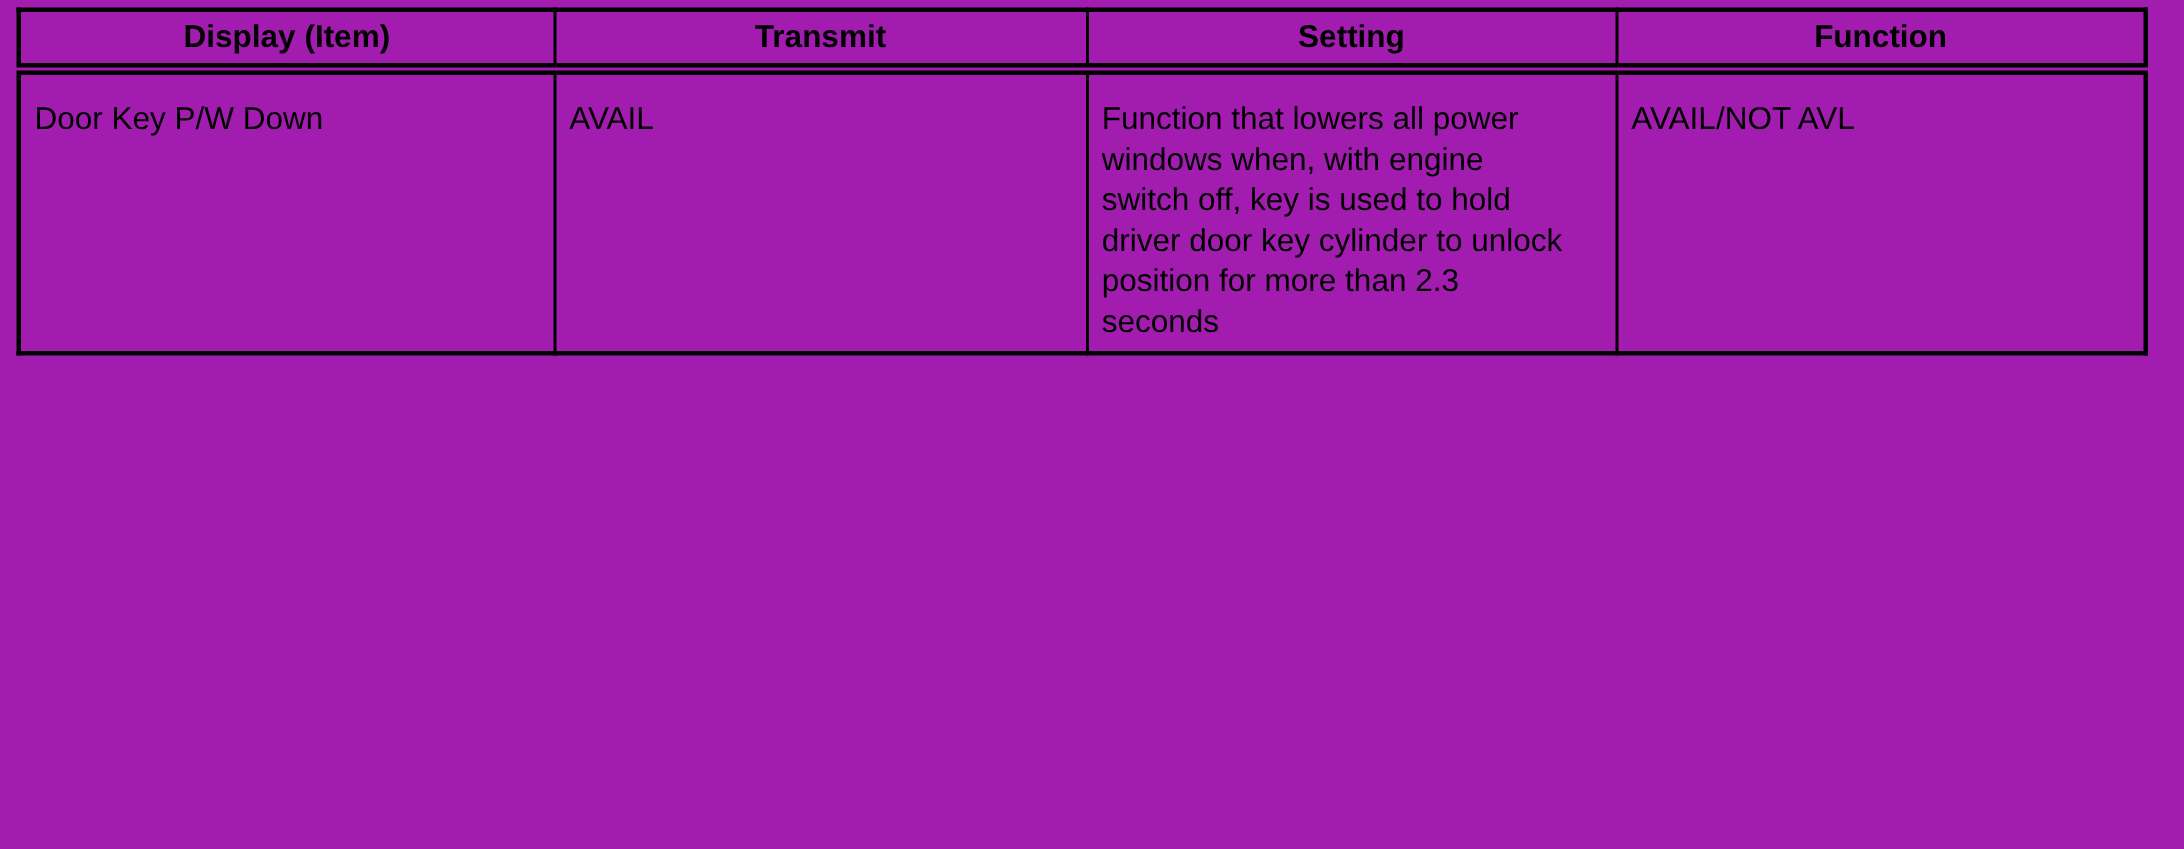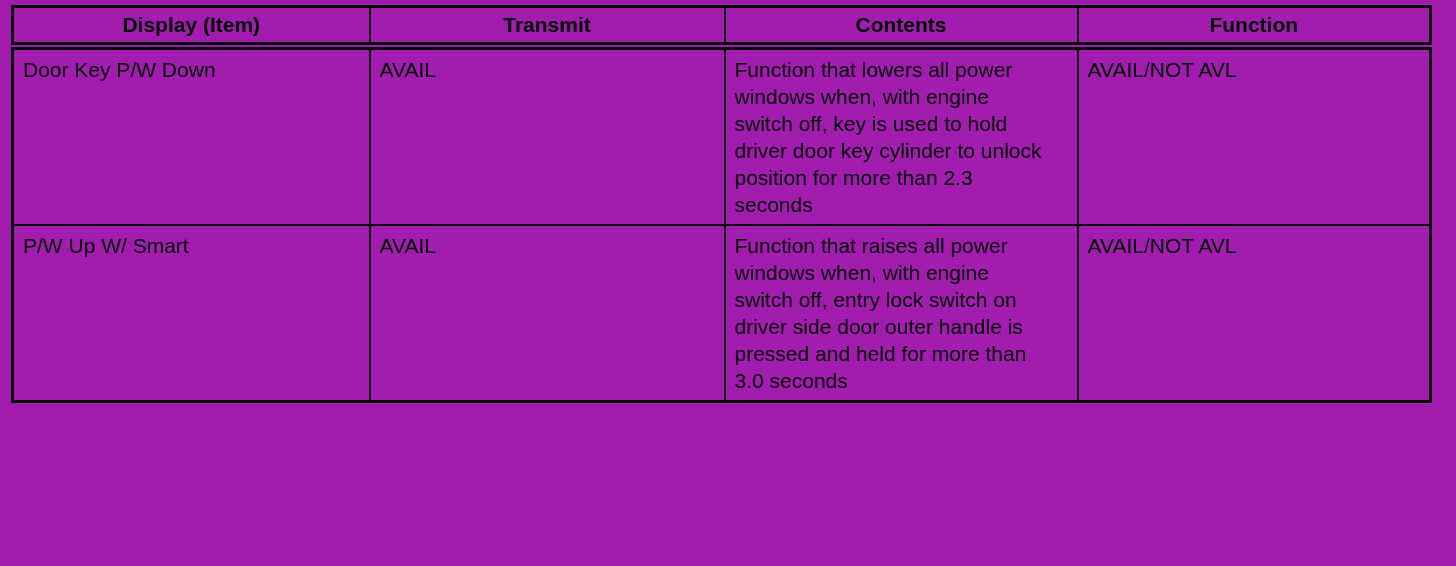--- a/index.html
+++ b/index.html
@@ -37,21 +37,21 @@
     text-align: center;
     vertical-align: middle;
     padding: 2px 4px;
   }
   table.settings-table tbody td {
     font-size: 21px;
     font-weight: normal;
     line-height: 27px;
     text-align: left;
     vertical-align: top;
-    padding: 6px 10px 6px 9px;
+    padding: 16px 10px 6px 9px;
     white-space: pre-line;
     overflow: hidden;
   }
   tr.row-1 { height: 175px; }
   tr.row-2 { height: 149px; }
   tr.row-3 { height: 173px; }
 </style>
 </head>
 <body>
 
@@ -60,42 +60,31 @@
     <colgroup>
       <col style="width:357px">
       <col style="width:355px">
       <col style="width:353px">
       <col style="width:353px">
     </colgroup>
     <thead>
       <tr>
         <th>Display (Item)</th>
         <th>Transmit</th>
-        <th>Contents</th>
+        <th>Setting</th>
         <th>Function</th>
       </tr>
     </thead>
     <tbody>
       <tr class="row-1">
         <td>Door Key P/W Down</td>
         <td>AVAIL</td>
         <td>Function that lowers all power
 windows when, with engine
 switch off, key is used to hold
 driver door key cylinder to unlock
 position for more than 2.3
 seconds</td>
         <td>AVAIL/NOT AVL</td>
       </tr>
-      <tr class="row-3">
-        <td>P/W Up W/ Smart</td>
-        <td>AVAIL</td>
-        <td>Function that raises all power
-windows when, with engine
-switch off, entry lock switch on
-driver side door outer handle is
-pressed and held for more than
-3.0 seconds</td>
-        <td>AVAIL/NOT AVL</td>
-      </tr>
     </tbody>
   </table>
 </div>
 
 </body></html>

